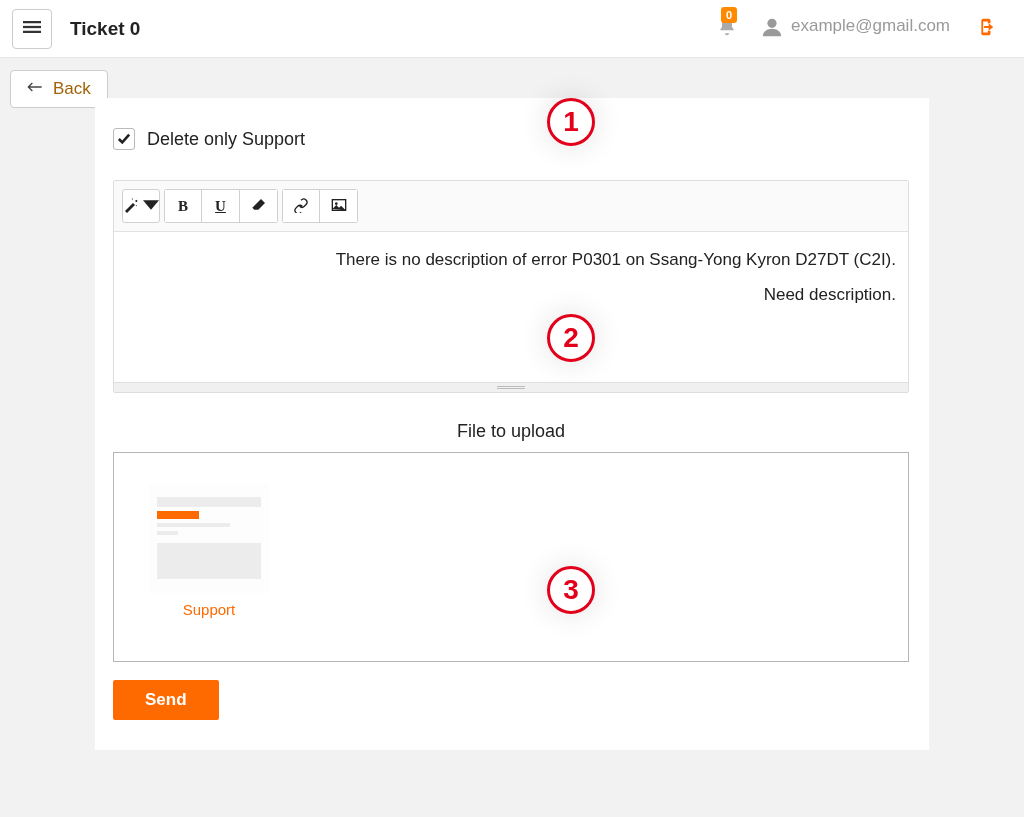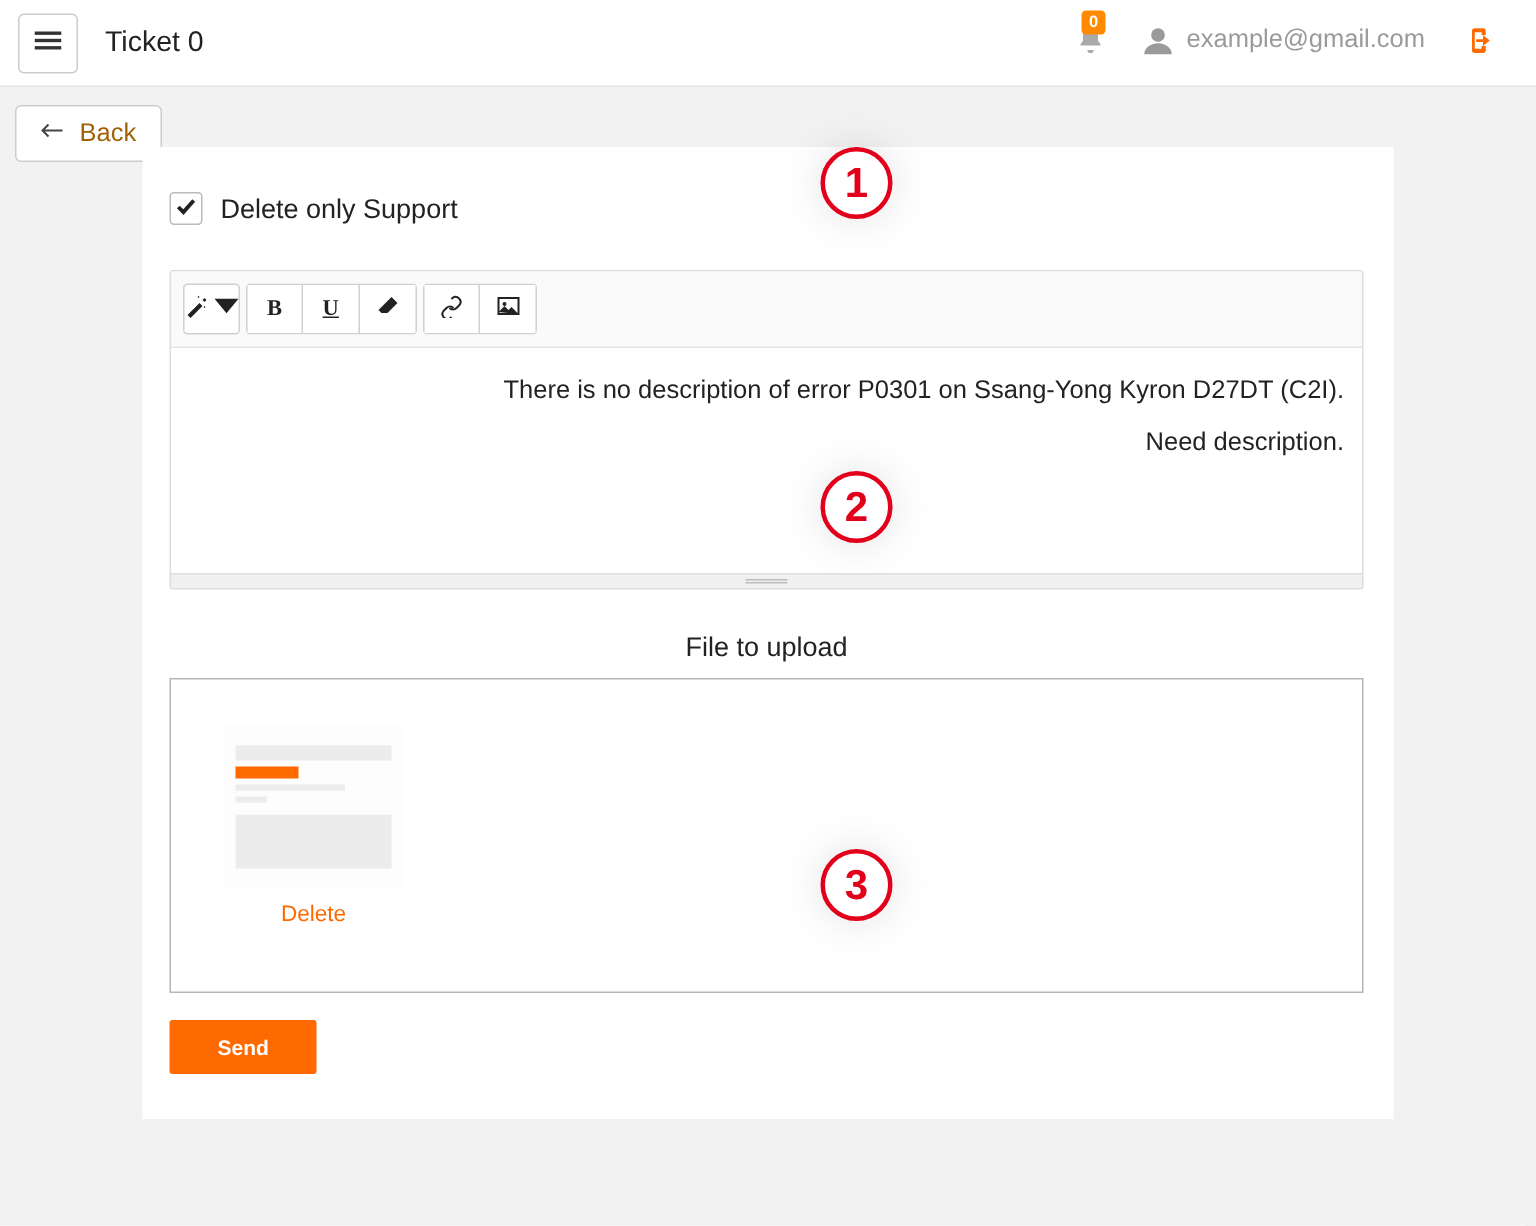--- a/index.html
+++ b/index.html
@@ -30,21 +30,21 @@
     justify-content: center;
     border: 1px solid #ccc;
     border-radius: 4px;
     background: #fff;
     cursor: pointer;
   }
   .hamburger-btn svg { width: 18px; height: 18px; fill: #333; }
   .page-title {
     margin-left: 18px;
     font-size: 19px;
-    font-weight: 400;
+    font-weight: 700;
     color: #222;
   }
   .topbar-right {
     margin-left: auto;
     display: flex;
     align-items: center;
     gap: 24px;
     padding-right: 16px;
   }
   .bell-wrap { position: relative; cursor: pointer; }
@@ -198,21 +198,21 @@
     cursor: pointer;
   }
 
   
   .send-btn {
     margin-top: 18px;
     background: #ff6a00;
     color: #fff;
     border: none;
     padding: 10px 32px;
-    font-size: 14px;
+    font-size: 17px;
     font-weight: 600;
     border-radius: 2px;
     cursor: pointer;
   }
 
   
   .anno {
     position: absolute;
     width: 48px;
     height: 48px;
@@ -362,21 +362,21 @@
       <div class="section-label file-label">File to upload</div>
       <div class="upload-box">
         <div class="thumb-wrap">
           <div class="thumb">
             <div class="line-g"></div>
             <div class="line-o"></div>
             <div class="line-thin"></div>
             <div class="line-thin" style="width:20%"></div>
             <div class="sq"></div>
           </div>
-          <div class="delete-link">Delete</div>
+          <div class="delete-link">Support</div>
         </div>
       </div>
 
       
       <button class="send-btn">Send</button>
     </div>
 
     <div class="anno" style="top:0px; left:452px;">1</div>
     <div class="anno" style="top:216px; left:452px;">2</div>
     <div class="anno" style="top:468px; left:452px;">3</div>

